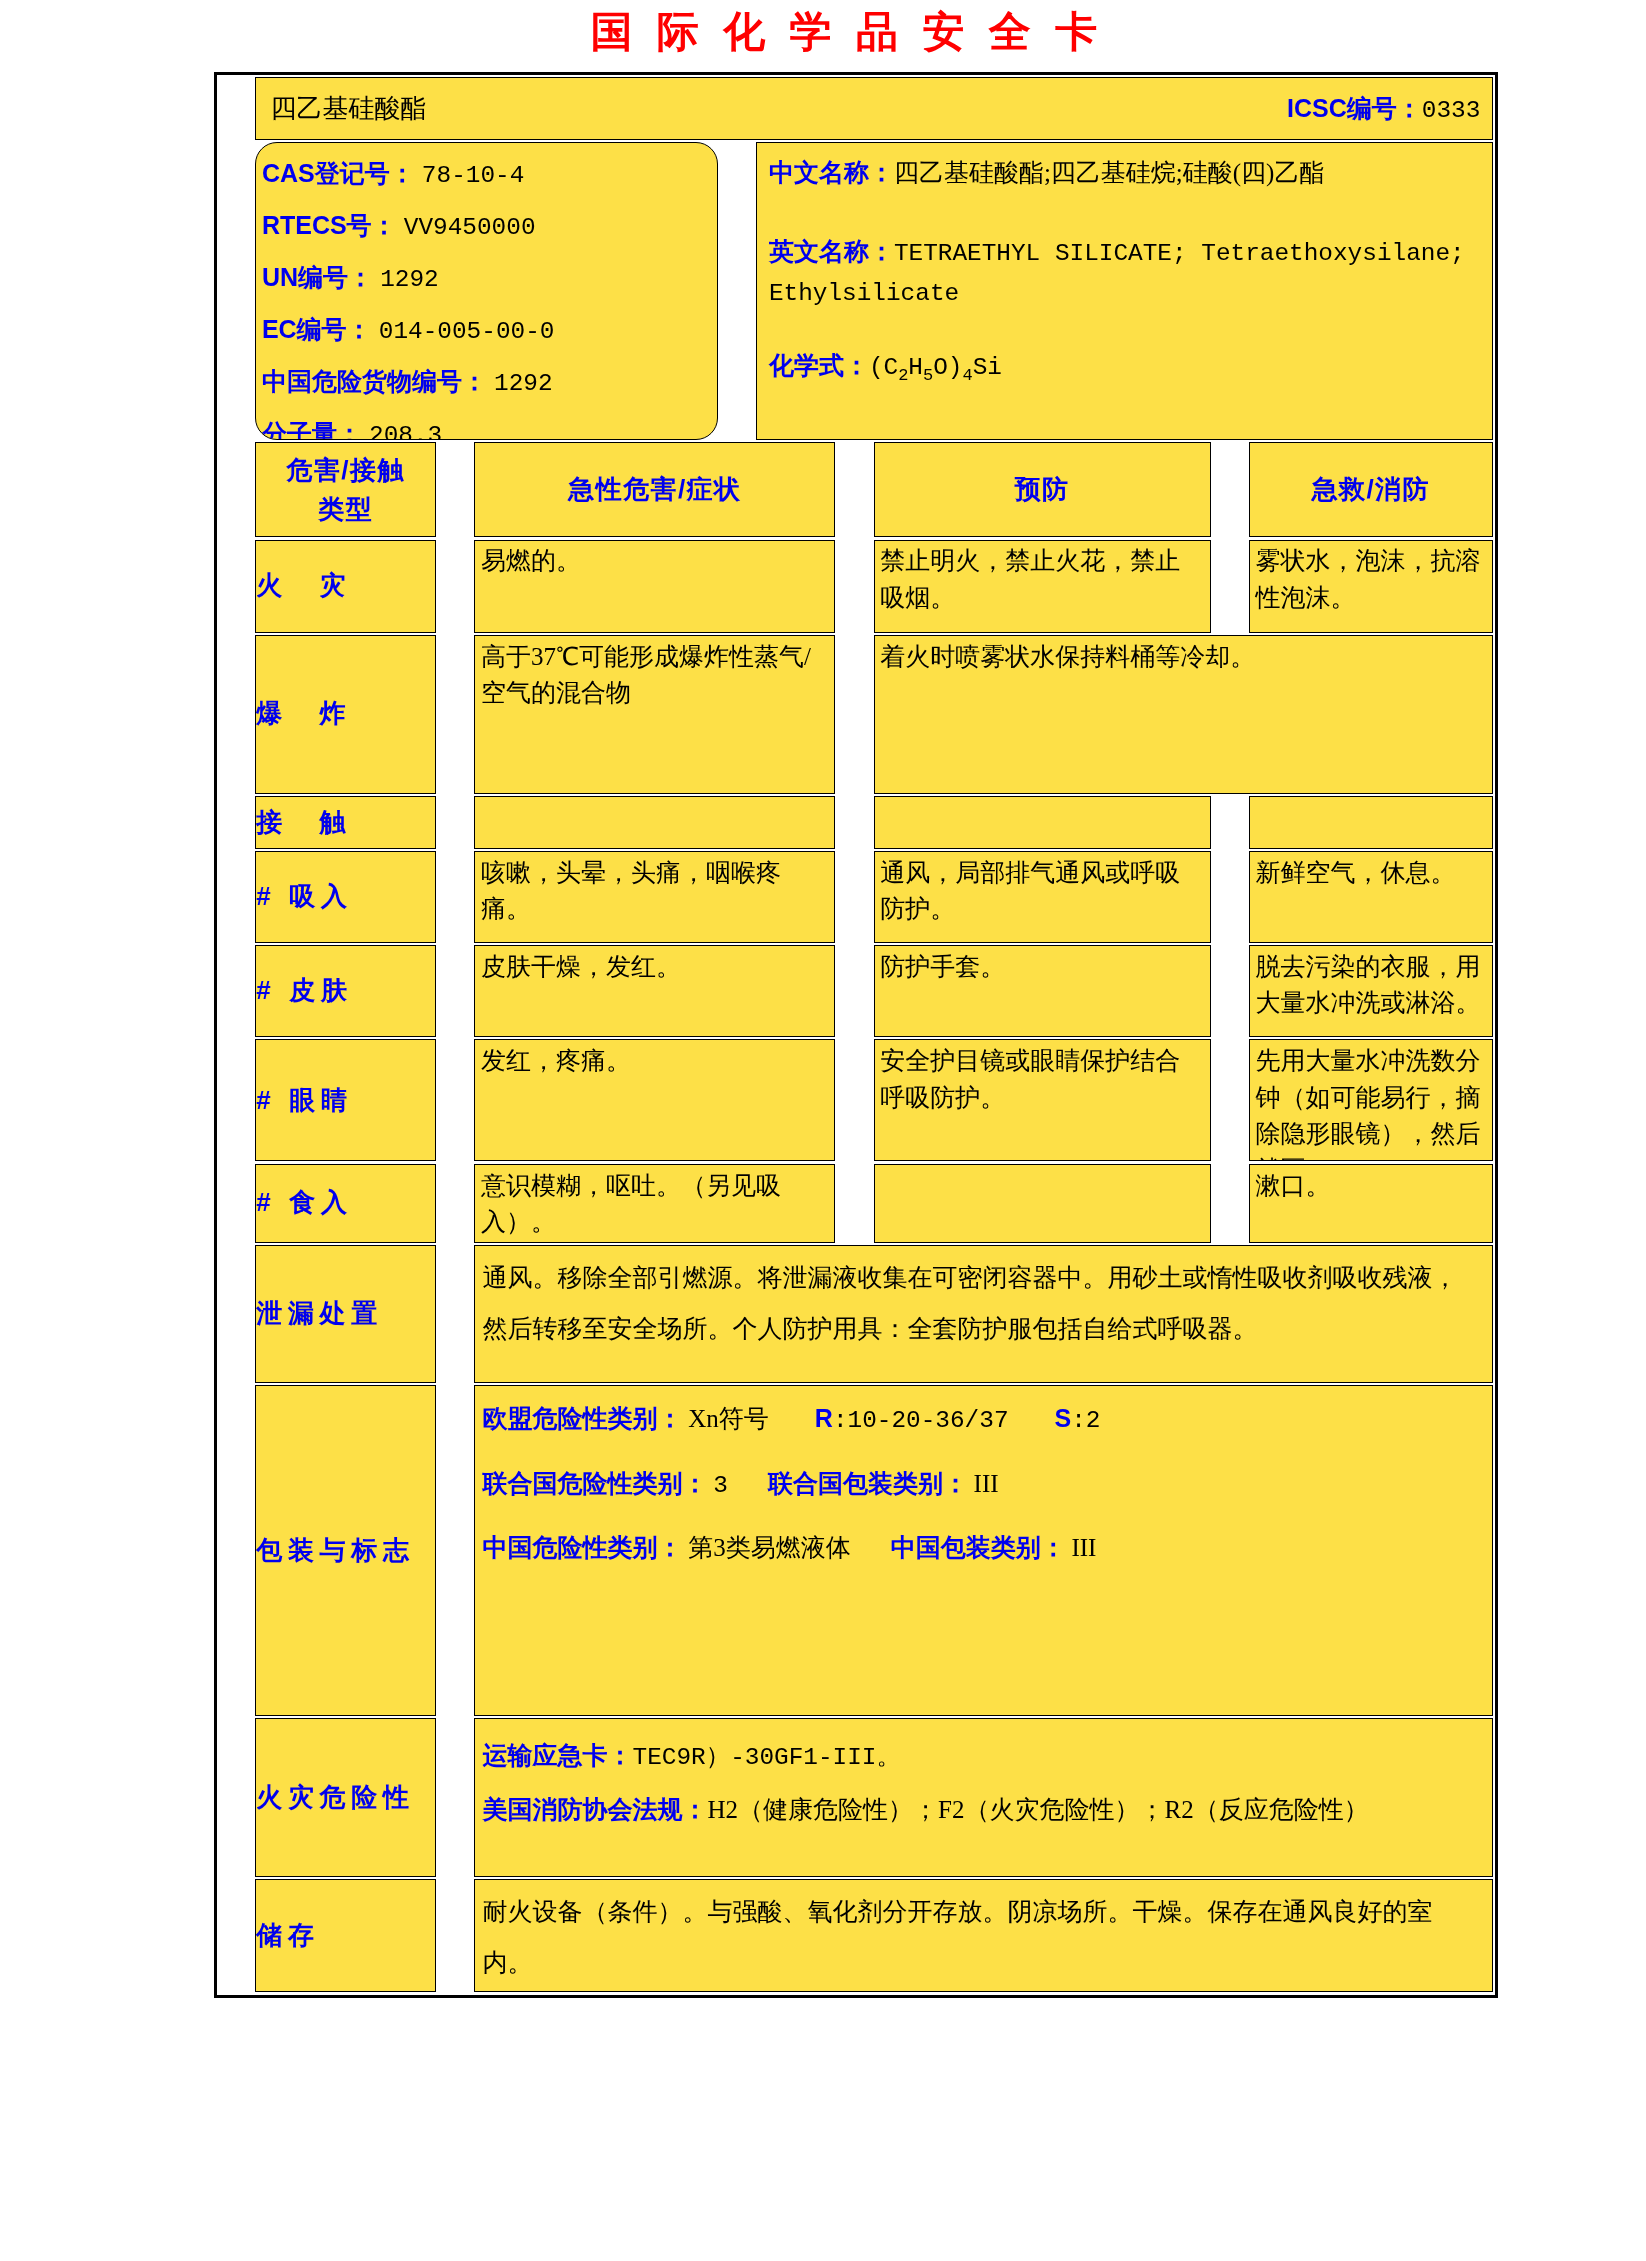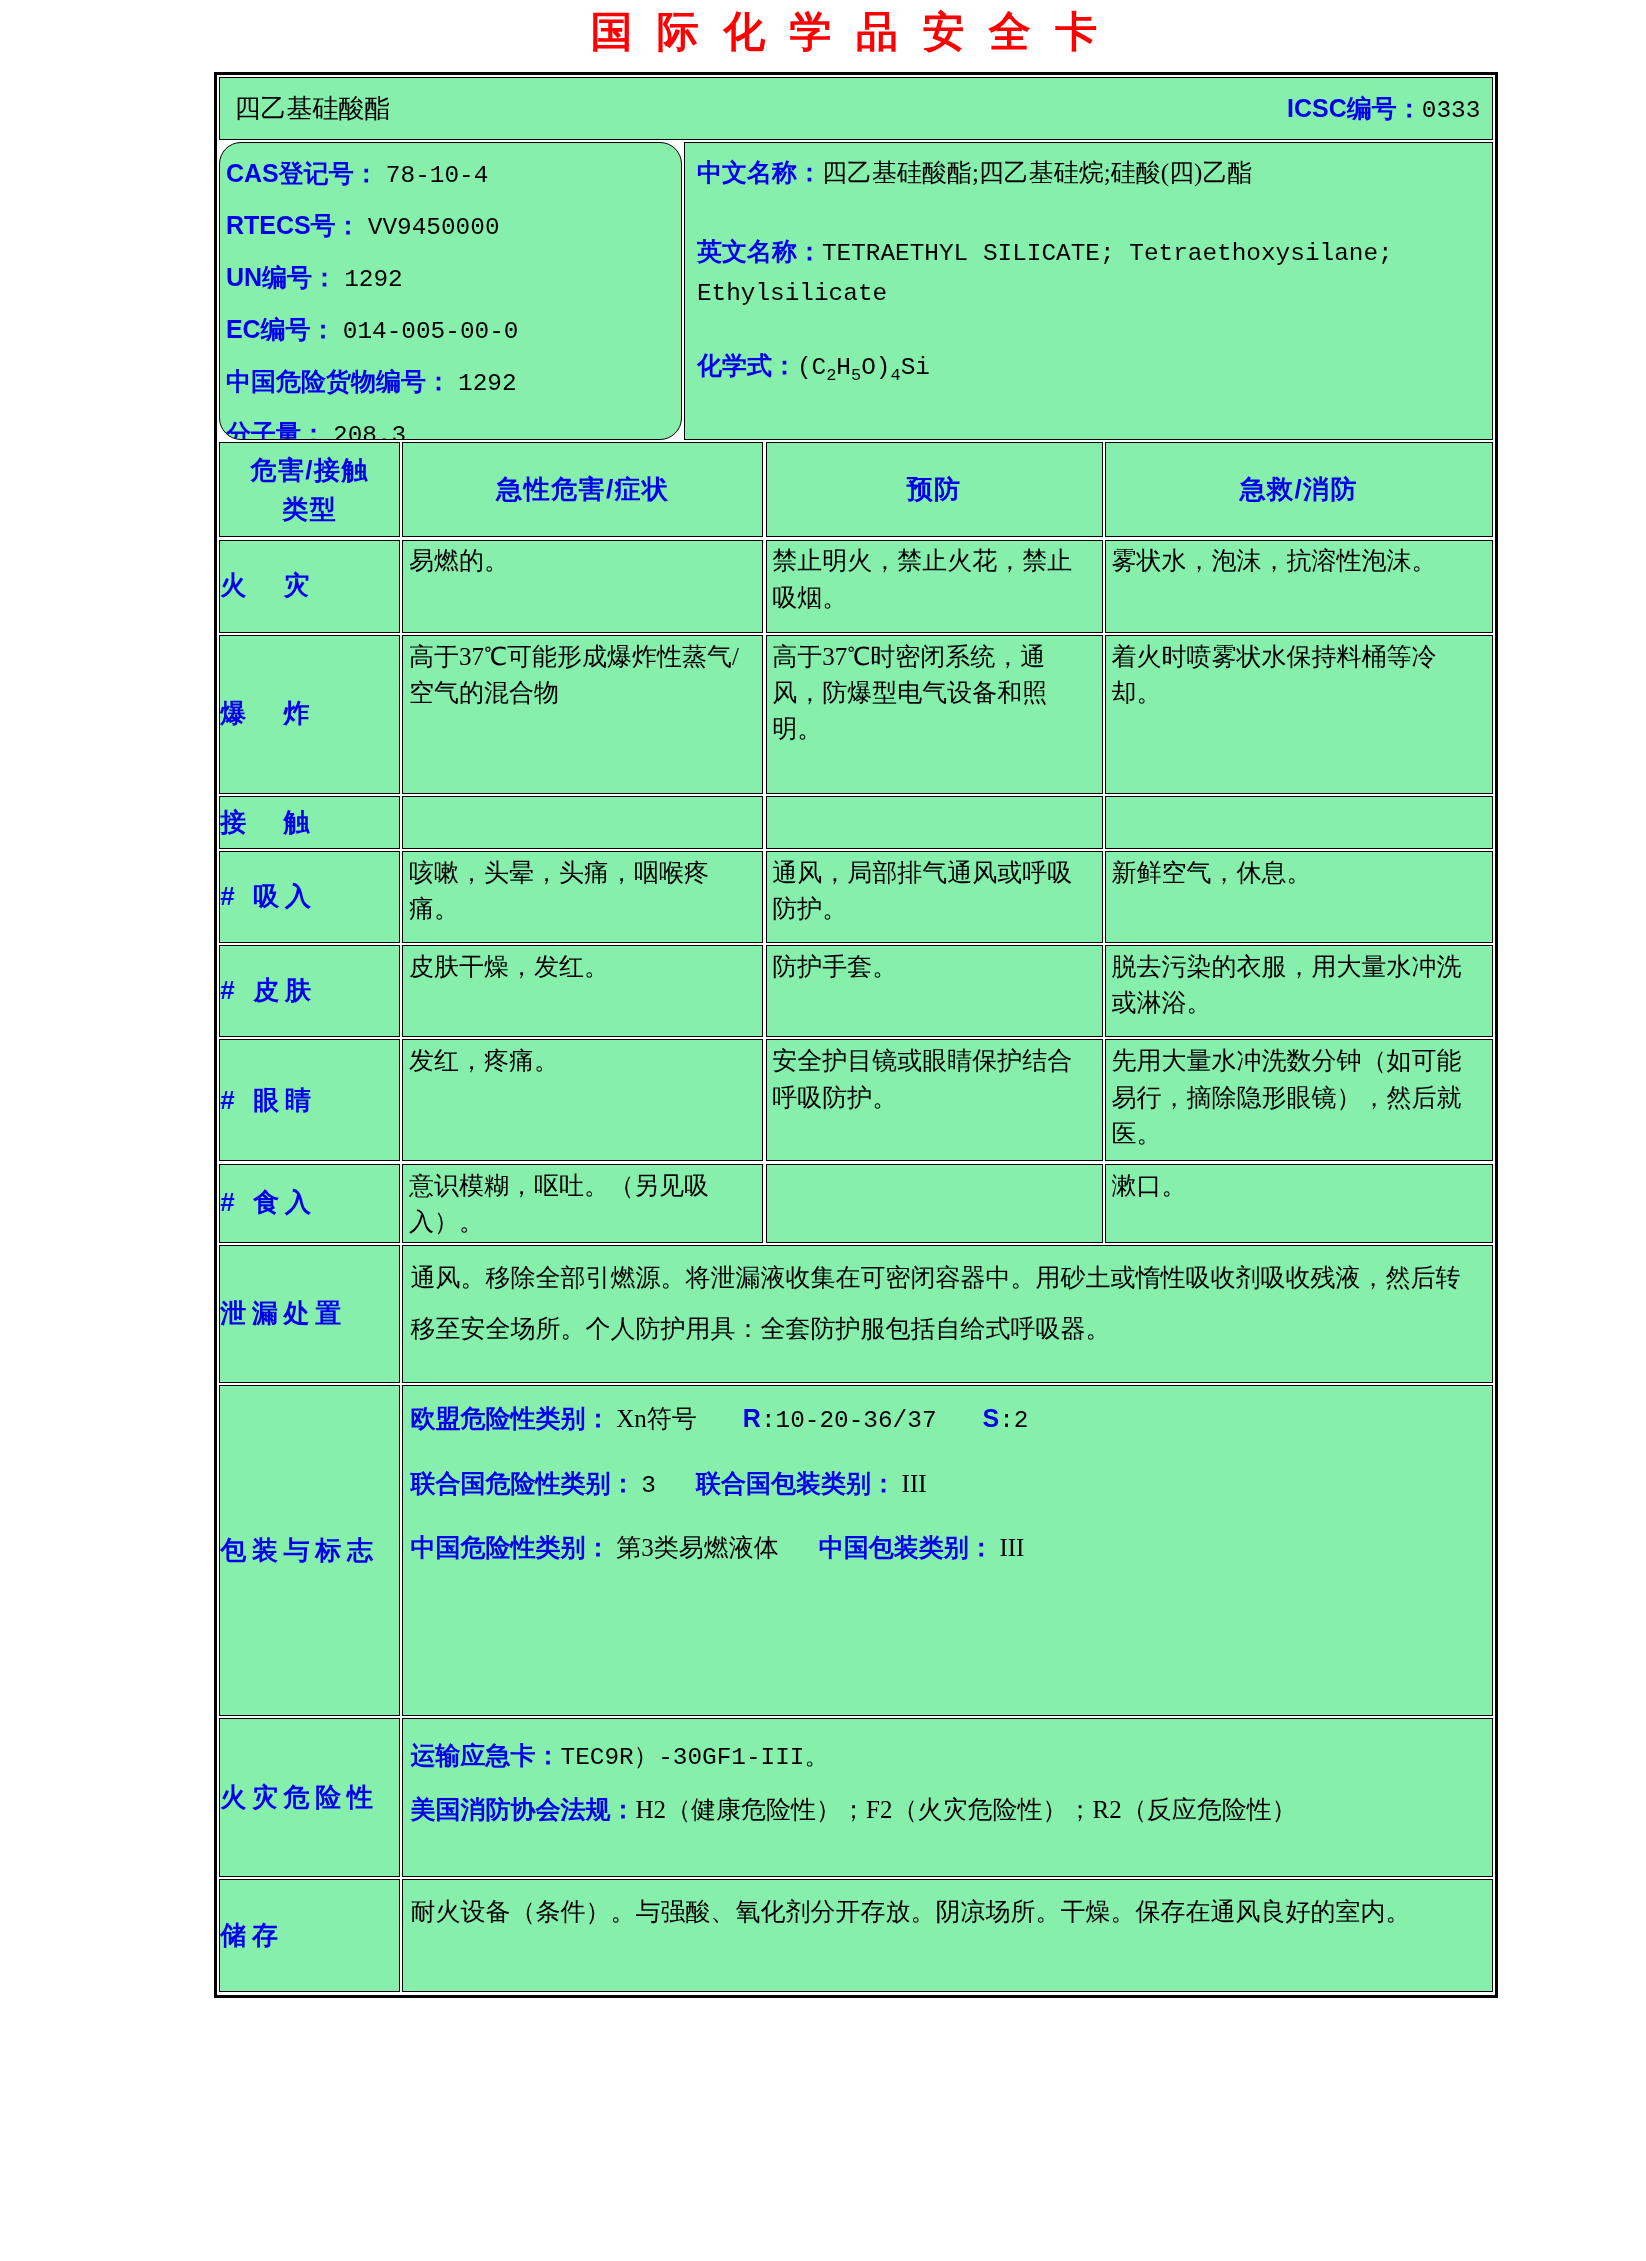--- a/index.html
+++ b/index.html
@@ -11,21 +11,21 @@
     padding-top:4.3px; margin-left:214px; width:1284px; text-align:center;
     font-family:"Liberation Sans", sans-serif; font-weight:bold;
     font-size:42px; letter-spacing:24.4px; color:#ff0000; white-space:nowrap;
   }
   .card {
     margin-left:214px; margin-top:11.5px; width:1284px; box-sizing:border-box;
     border:3.6px solid #000; padding:2.2px; background:#fff;
   }
   .row { display:flex; gap:2.2px; margin-bottom:2.2px; }
   .row:last-child { margin-bottom:0; }
-  .cell { border:1.4px solid #000; box-sizing:border-box; background:#86efac; overflow:hidden; }
+  .cell { border:1.4px solid #000; box-sizing:border-box; background:#fde047; overflow:hidden;margin-left:36px; }
   
   .full { flex:1; }
   .id-cell { width:463px; flex:none;border-radius:22px; }
   .names-cell { flex:1; }
   .c1 { width:181px; flex:none; }
   .c2 { width:361px; flex:none; }
   .c3 { width:337px; flex:none; }
   .c4 { flex:1; }
   
   .rh-name { height:63px; }
@@ -159,21 +159,20 @@
       <div class="cell c2 content"><span>易燃的。</span></div>
       <div class="cell c3 content"><span>禁止明火，禁止火花，禁止吸烟。</span></div>
       <div class="cell c4 content"><span>雾状水，泡沫，抗溶性泡沫。</span></div>
     </div>
 
     <div class="row rh-exp">
       <div class="cell c1 rlabel">
           <span>爆　炸</span>
         </div>
       <div class="cell c2 content"><span>高于37℃可能形成爆炸性蒸气/空气的混合物</span></div>
-      <div class="cell c3 content"><span>高于37℃时密闭系统，通风，防爆型电气设备和照明。</span></div>
       <div class="cell c4 content"><span>着火时喷雾状水保持料桶等冷却。</span></div>
     </div>
 
     <div class="row rh-con">
       <div class="cell c1 rlabel">
           <span>接　触</span>
         </div>
       <div class="cell c2 content"><span></span></div>
       <div class="cell c3 content"><span></span></div>
       <div class="cell c4 content"><span></span></div>

